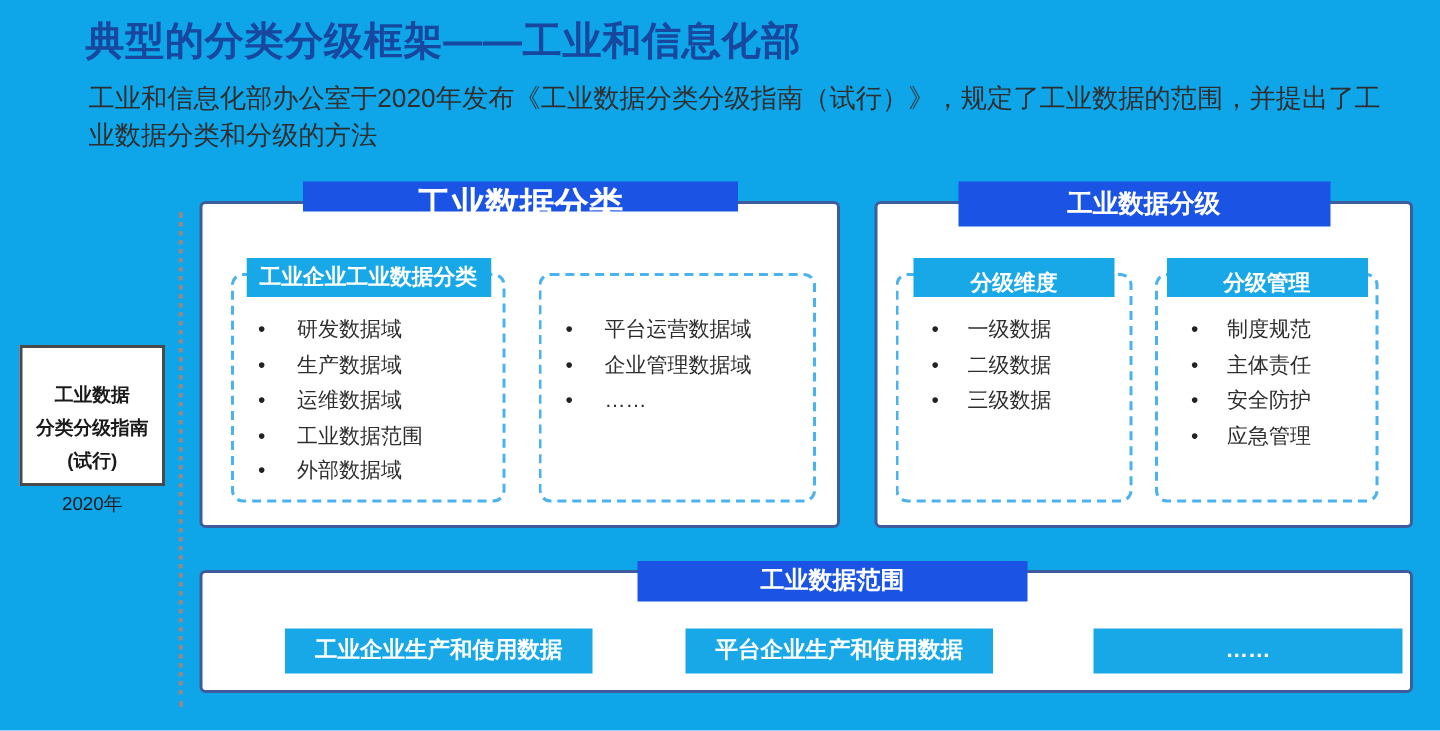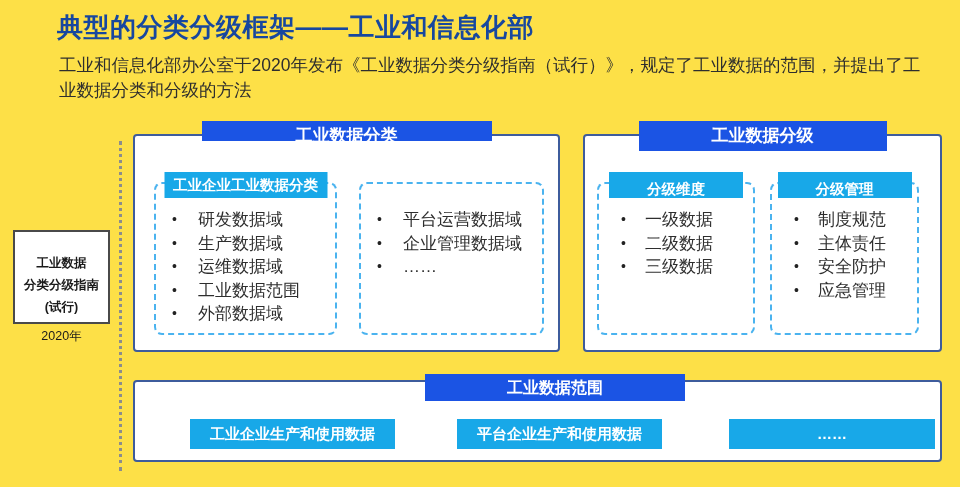--- a/index.html
+++ b/index.html
@@ -8,21 +8,21 @@
     --cyan:#18A8E8;
     --panel-border:#3E5C9C;
     --dashed-border:#4AB3EF;
     --text-dark:#2E2E2E;
     --doc-border:#4A4A4A;
     --divider-gray:#8C8C8C;
   }
   *{box-sizing:border-box;margin:0;padding:0;}
   html,body{background:#fff;}
   body{font-family:"Liberation Sans","DejaVu Sans",sans-serif;}
-  .slide{position:relative;width:960px;height:487px;background:#fde047;overflow:hidden;}
+  .slide{position:relative;width:960px;height:487px;background:#0ea5e9;overflow:hidden;}
 
   .page-title{
     position:absolute;left:57px;top:10px;
     font-size:26px;font-weight:bold;color:var(--title-blue);
     letter-spacing:0.5px;white-space:nowrap;
   }
   .page-subtitle{
     position:absolute;left:59px;top:53px;width:864px;
     font-size:17.5px;line-height:25px;color:var(--text-dark);
   }
@@ -49,21 +49,21 @@
   }
   .panel-cls{left:133px;top:134px;width:427px;height:218px;}
   .panel-grd{left:583px;top:134px;width:359px;height:218px;}
   .panel-scope{left:133px;top:380px;width:809px;height:82px;}
 
   .blue-btn{
     position:absolute;left:50%;transform:translateX(-50%);
     background:var(--primary-blue);color:#fff;font-weight:bold;
     text-align:center;white-space:nowrap;
   }
-  .panel-cls > .blue-btn{top:-15px;width:290px;height:20px;line-height:30px;font-size:17px;}
+  .panel-cls > .blue-btn{top:-15px;width:290px;height:20px;line-height:30px;font-size:23px;}
   .panel-grd > .blue-btn{top:-15px;width:248px;height:30px;line-height:30px;font-size:17px;}
   .panel-scope > .blue-btn{top:-8px;left:290px;transform:none;width:260px;height:27px;line-height:27px;font-size:16px;}
 
   
   .subpanel{
     position:absolute;top:46px;height:153px;
     border:2px dashed var(--dashed-border);border-radius:8px;background:#fff;
   }
   .panel-cls .sp-a{left:19px;width:183px;}
   .panel-cls .sp-b{left:224px;width:185px;}
@@ -74,21 +74,21 @@
     position:absolute;top:-12px;left:50%;transform:translateX(-50%);
     background:var(--cyan);color:#fff;font-weight:bold;
     height:26px;line-height:26px;font-size:14.5px;
     padding:0 9px;white-space:nowrap;text-align:center;
   }
   .panel-grd .cyan-btn{padding:4px 38px;}
 
   ul.items{list-style:none;padding:24px 0 0 0;}
   ul.items li{
     position:relative;height:23.5px;line-height:23.5px;
-    padding-left:42px;font-size:17px;color:var(--text-dark);white-space:nowrap;
+    padding-left:42px;font-size:14px;color:var(--text-dark);white-space:nowrap;
   }
   ul.items li::before{
     content:"\2022";position:absolute;left:16px;top:0;
     font-size:14px;color:#222;
   }
   .panel-grd ul.items li{padding-left:46px;}
   .panel-grd ul.items li::before{left:22px;}
 
   .scope-btn{
     position:absolute;top:37px;height:30px;line-height:30px;

